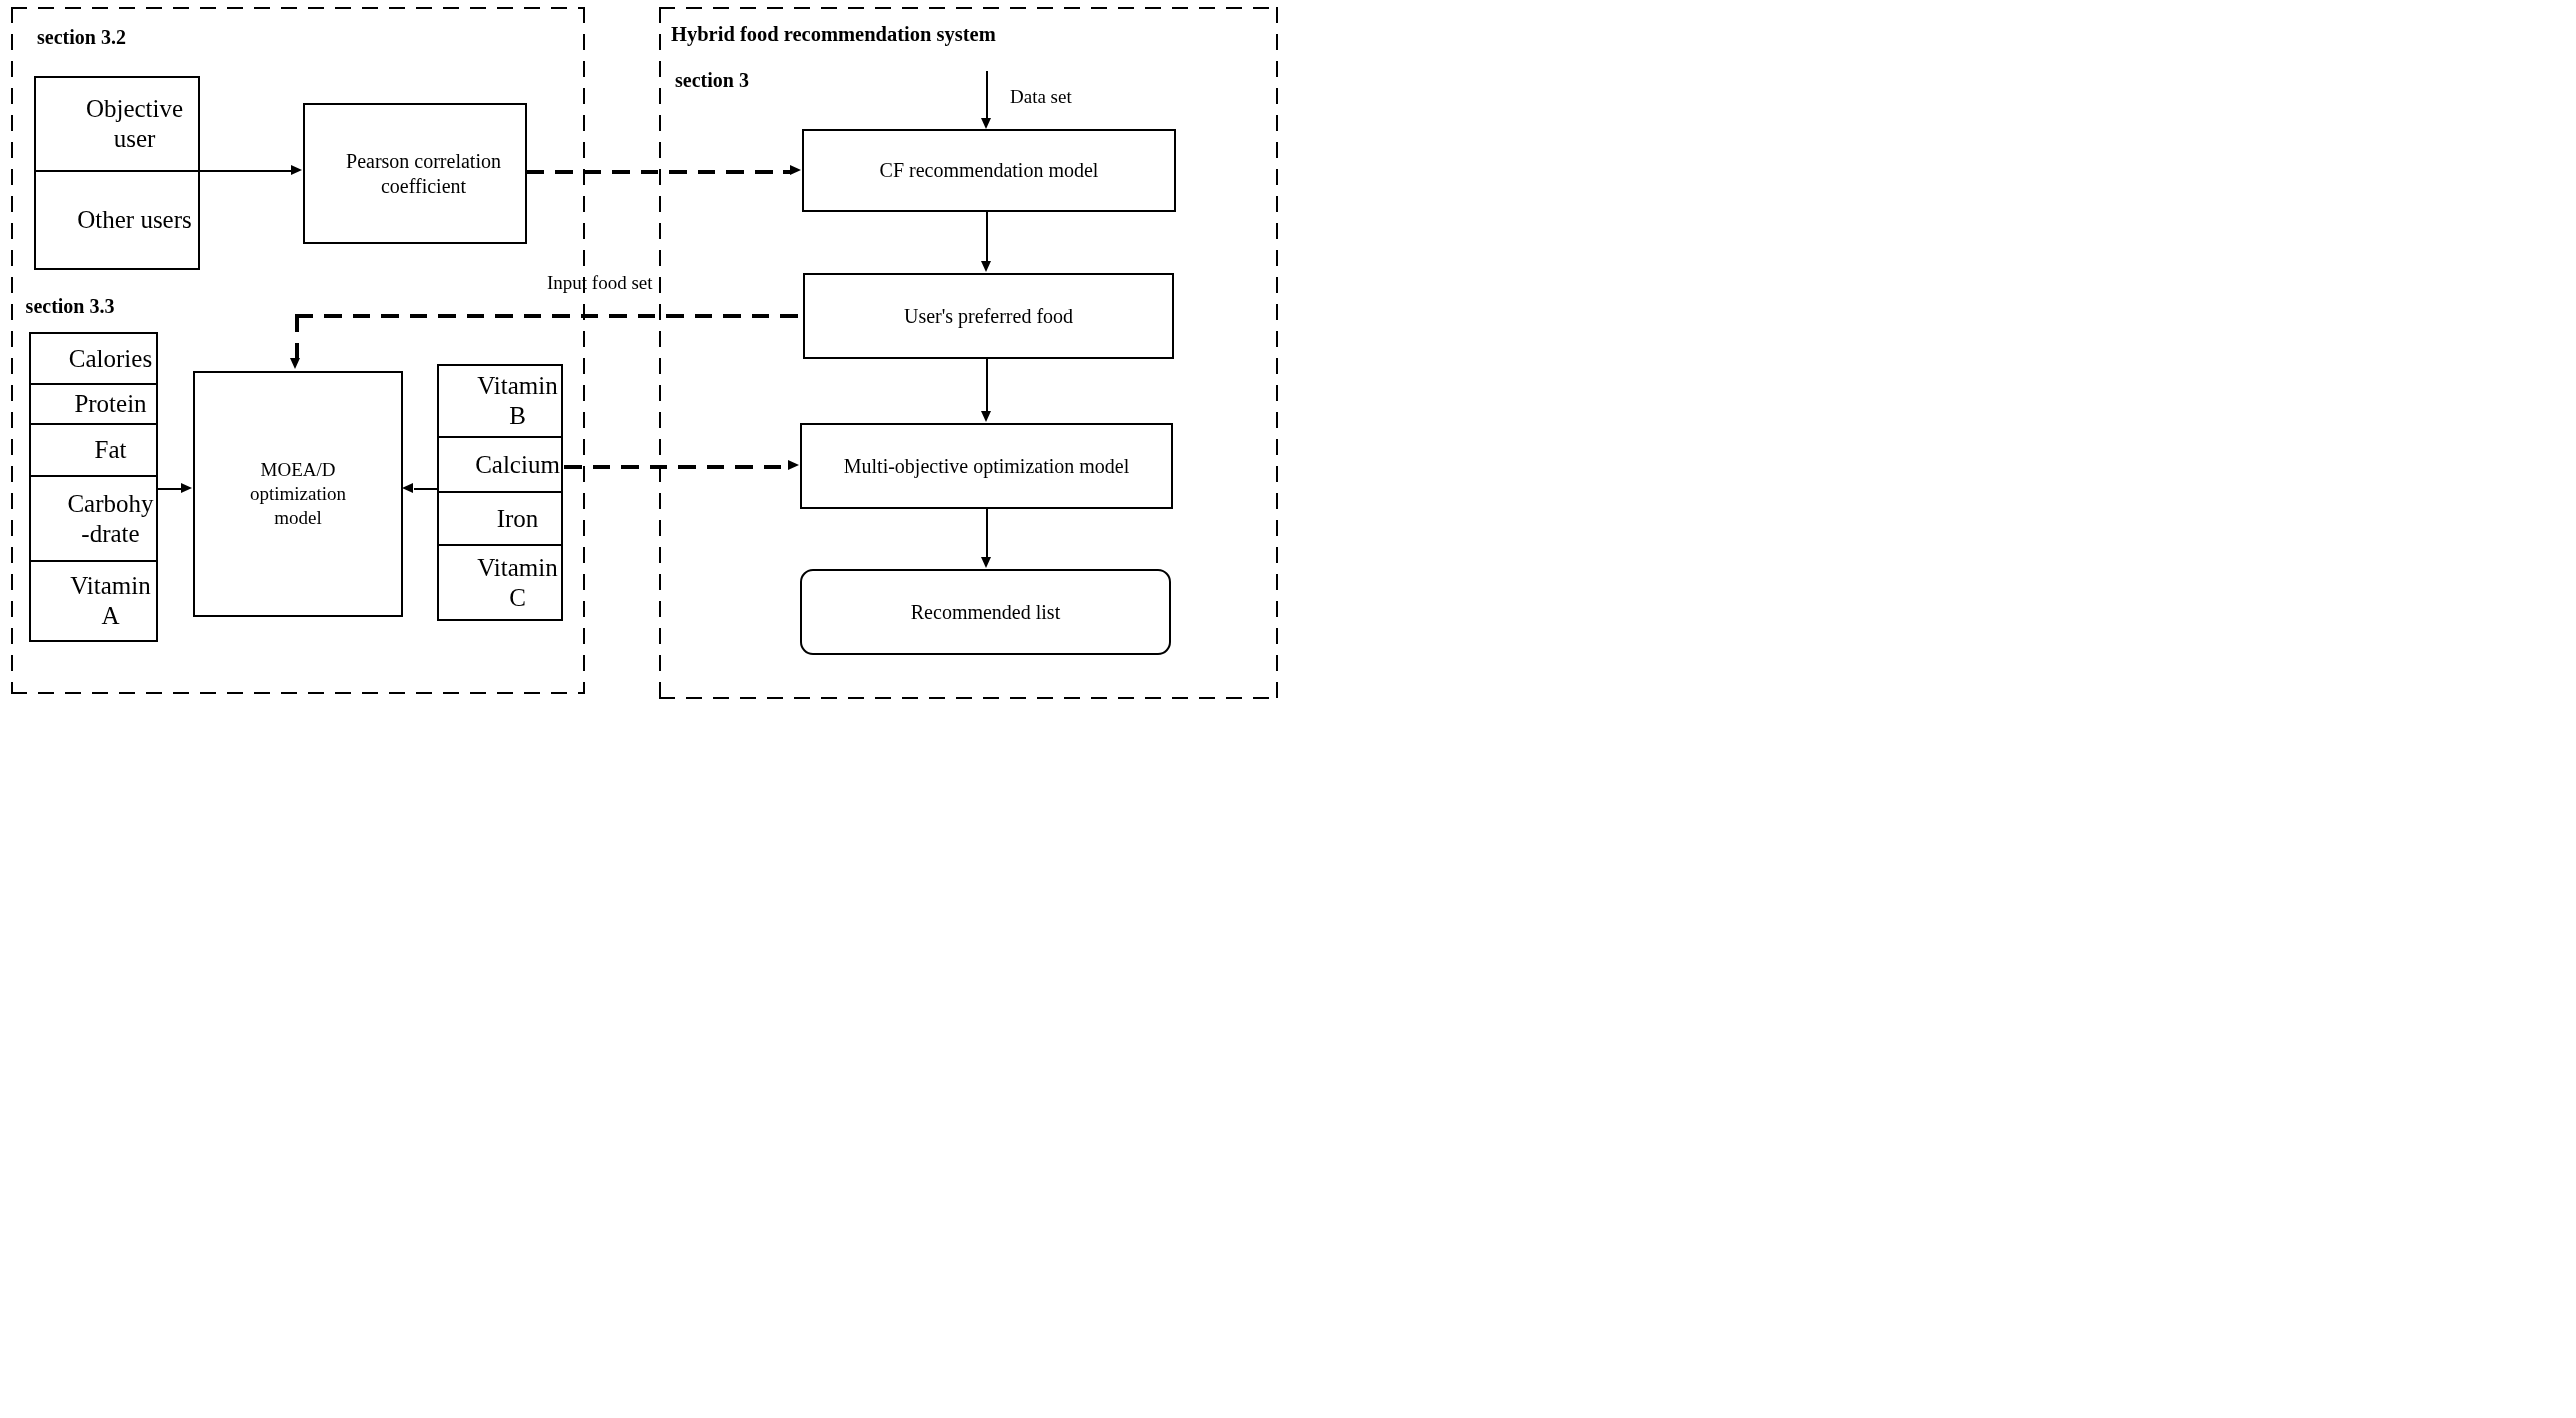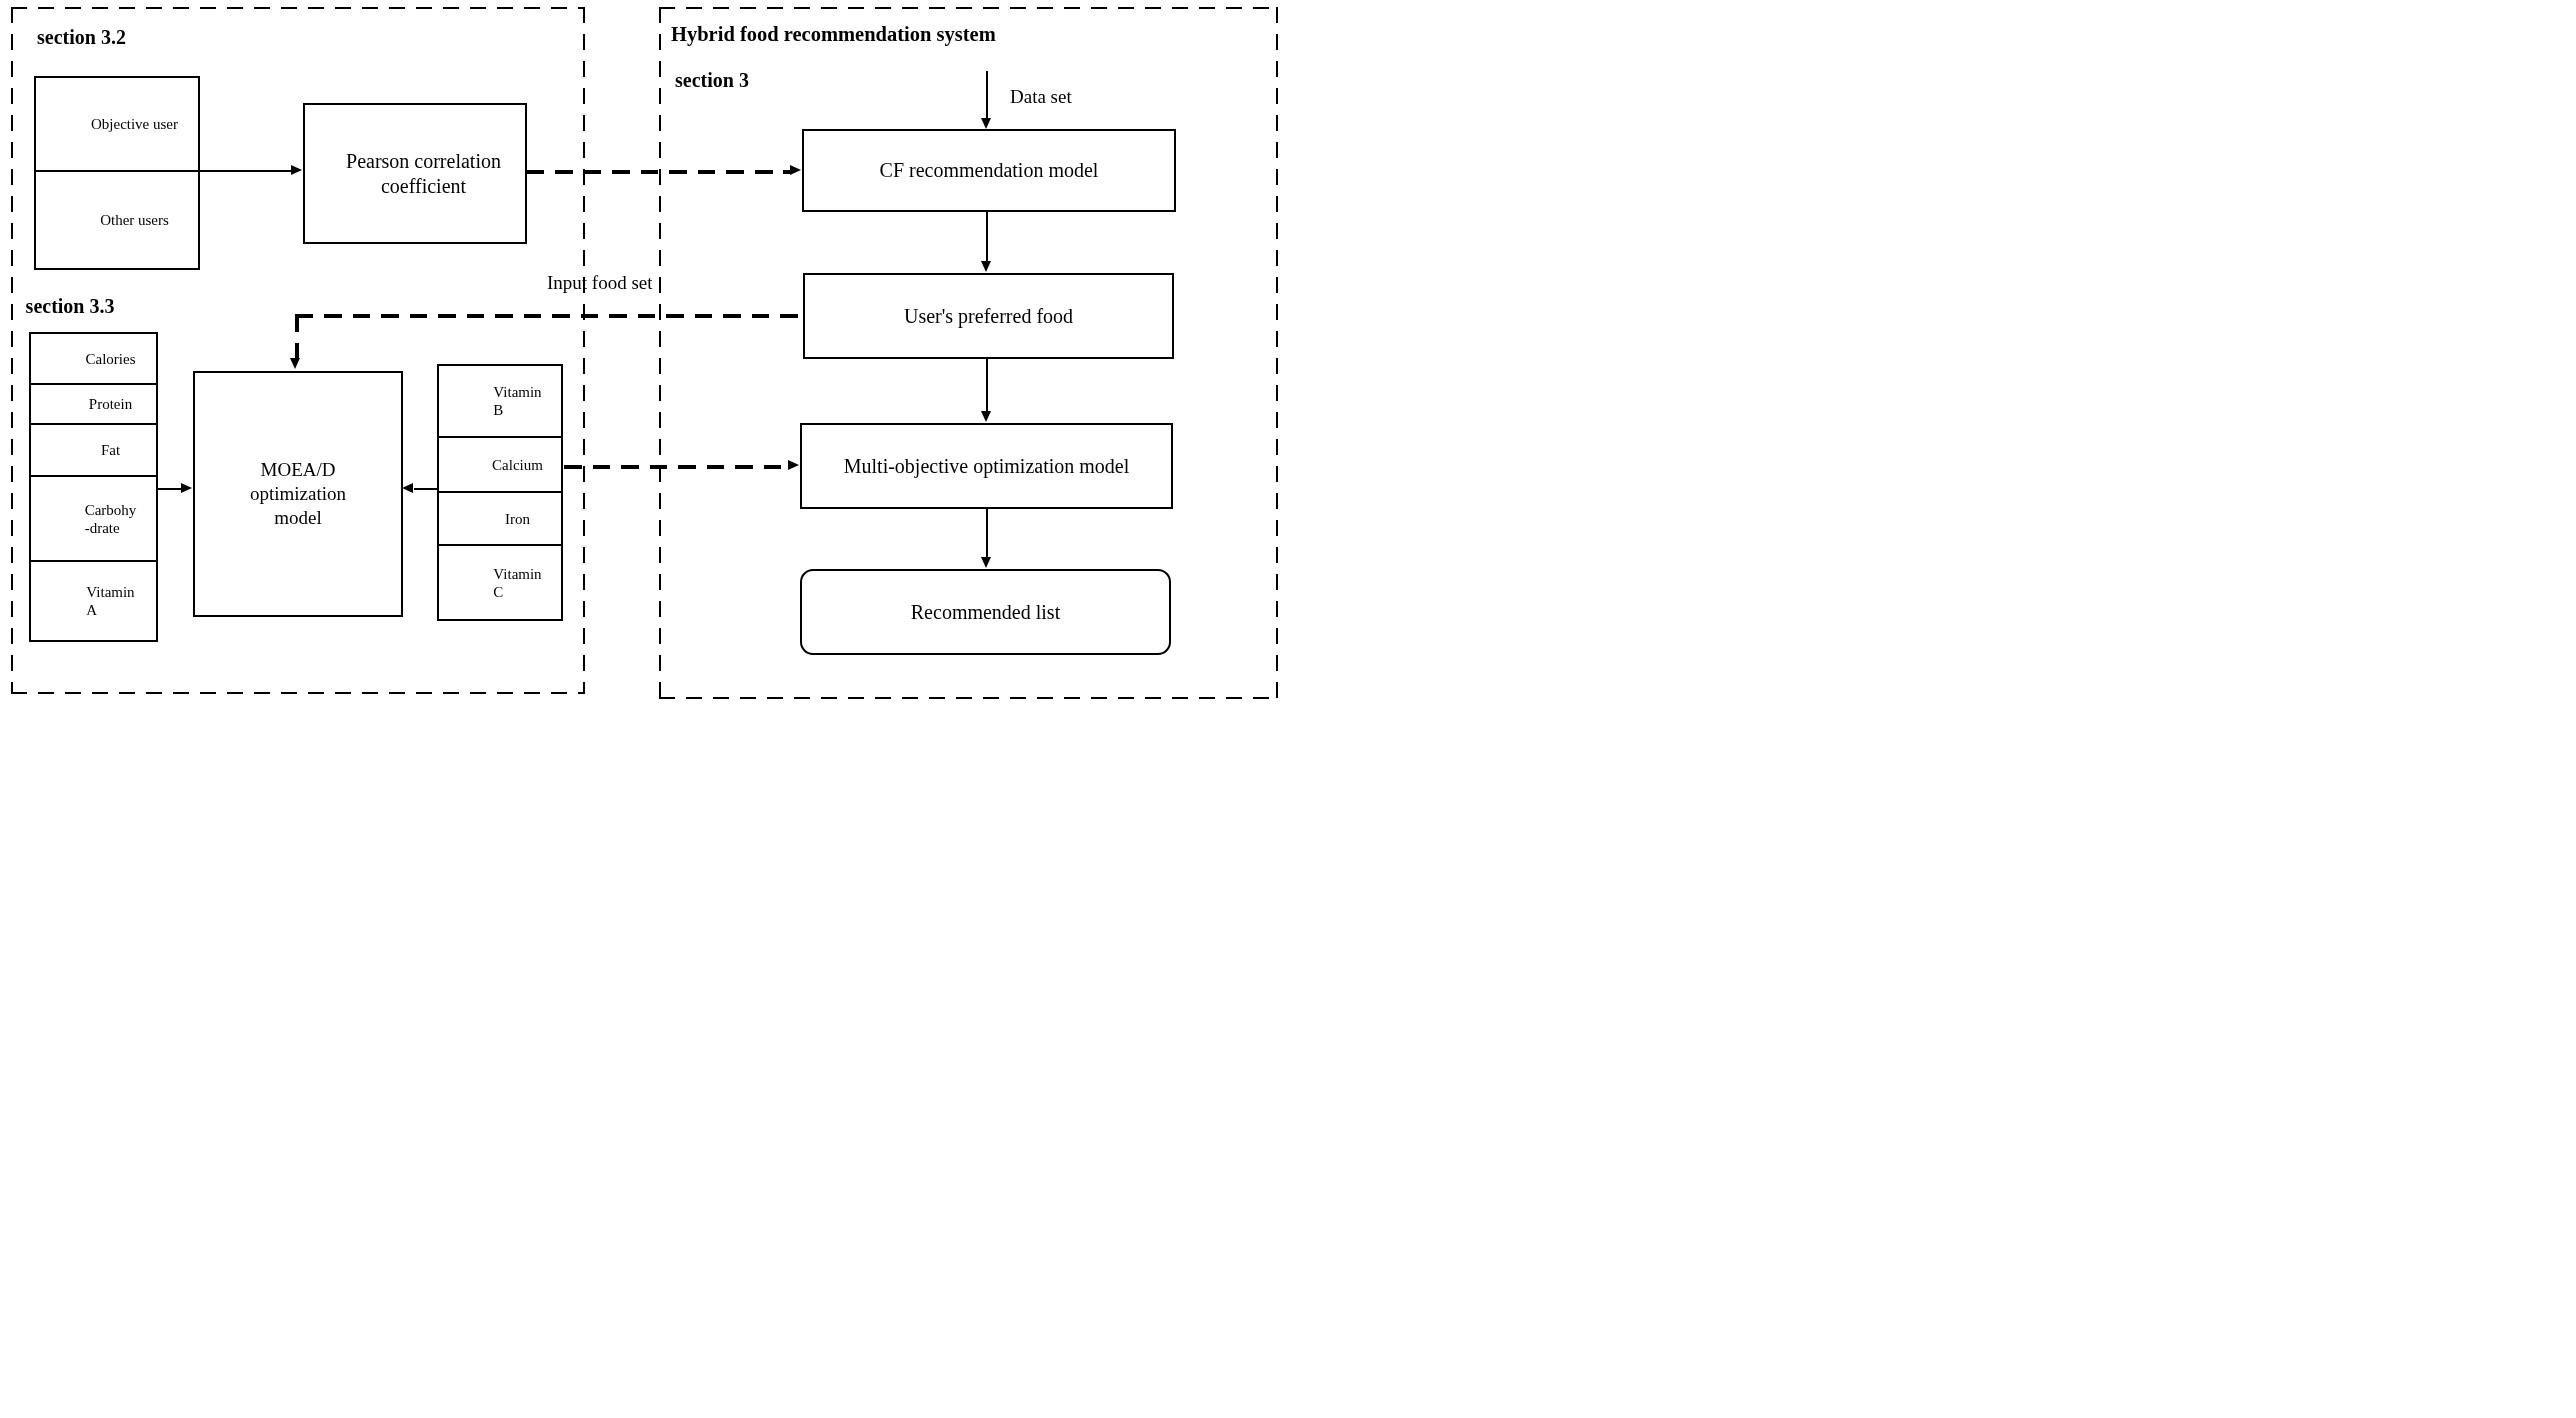--- a/index.html
+++ b/index.html
@@ -31,22 +31,22 @@
   .ar-down { position:absolute; width:0; height:0;
     border-left:5.8px solid transparent; border-right:5.8px solid transparent;
     border-top:11.7px solid #000; }
   
   .box { position:absolute; border:2.2px solid #000; background:#fff;
     display:flex; align-items:center; justify-content:center; text-align:center;
     font-size:20px; line-height:1.25; white-space:pre-line; box-sizing:border-box; z-index:2; }
   .box.heavy { border-width:2.9px; }
   .stack { position:absolute; border:2.2px solid #000; background:#fff;
     display:flex; flex-direction:column; box-sizing:border-box; z-index:2; }
-  .cell { display:flex; align-items:center; justify-content:center; 
-    font-size:15px; line-height:1.2; white-space:pre-line; box-sizing:border-box;padding-left:35px; }
+  .cell { display:flex; align-items:center; justify-content:center; text-align:center;
+    font-size:25px; line-height:1.2; white-space:pre-line; box-sizing:border-box;padding-left:35px; }
   .cell.div { border-bottom:2.2px solid #000; }
   .lbl { position:absolute; font-size:19px; z-index:4; white-space:nowrap;font-family:Liberation Serif, serif; }
   .lbl.bold { font-weight:bold; font-size:20px; }
   .title { font-weight:bold; font-size:20.5px; }
   .layer { position:absolute; z-index:1; }
 </style>
 </head>
 <body>
 
 <div class="canvas">

